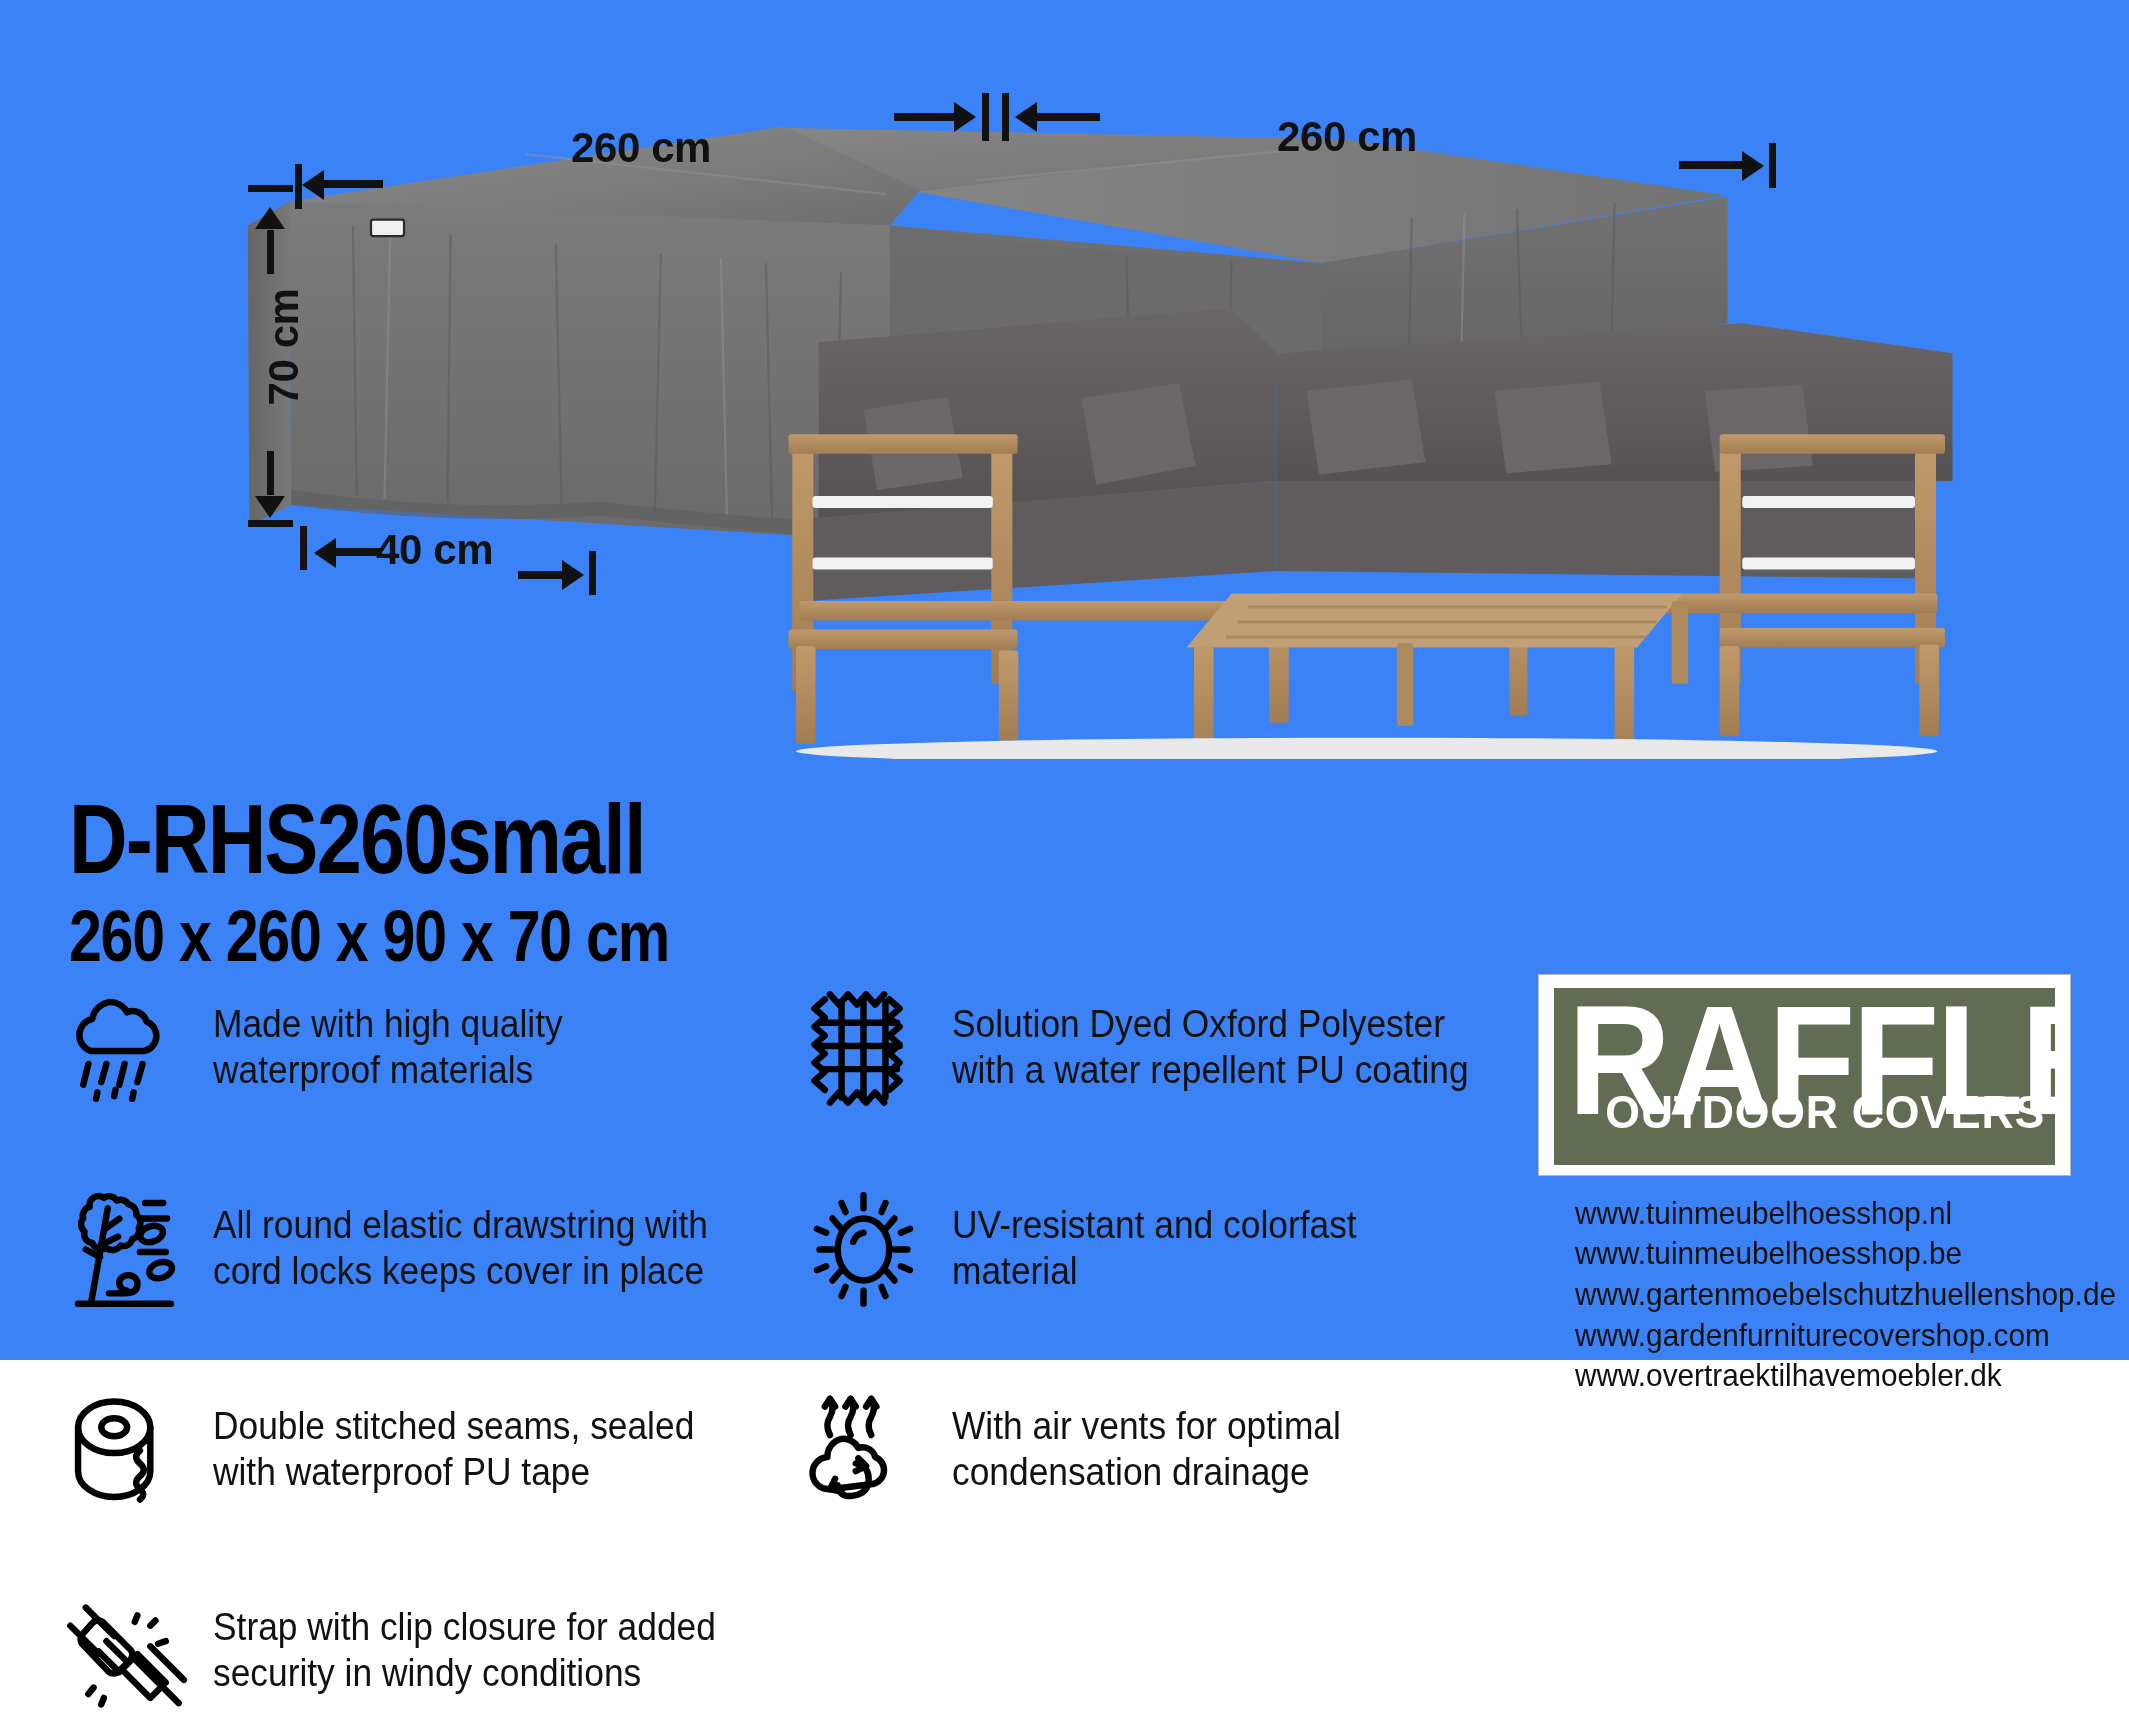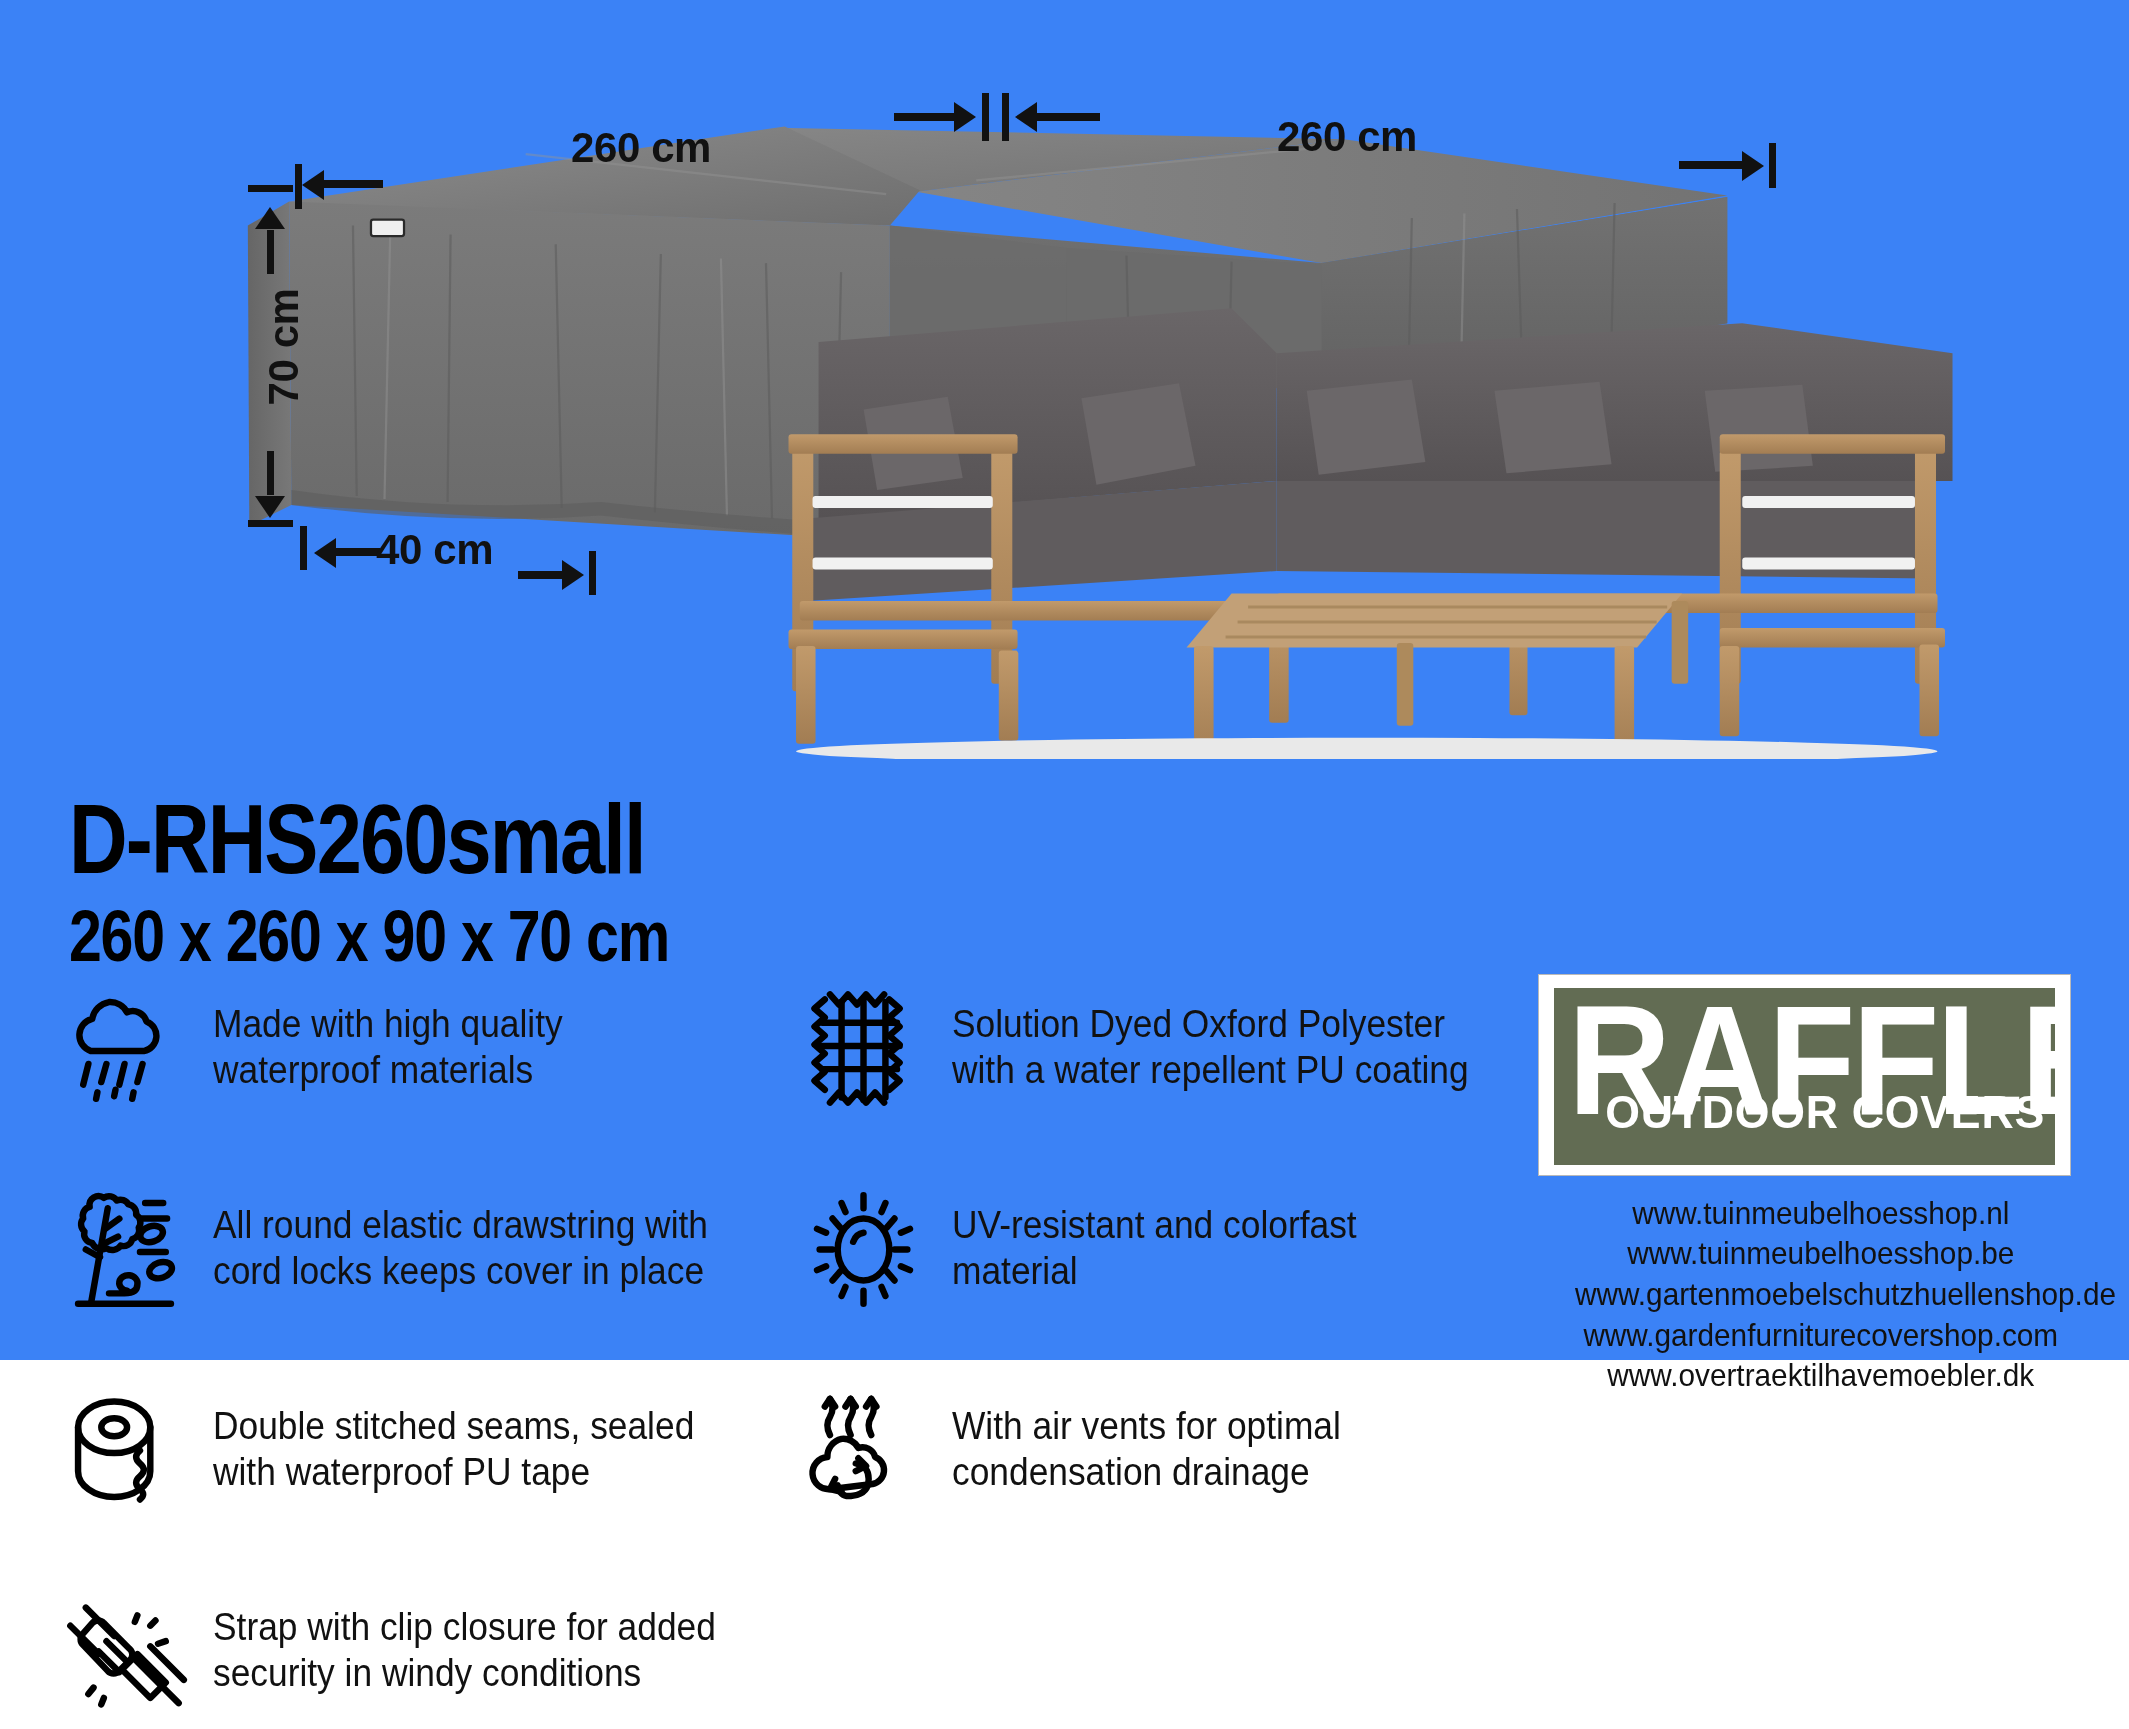--- a/index.html
+++ b/index.html
@@ -91,21 +91,21 @@
   }
   .logo-bar {
     background: var(--brand-dark, #262626);
     height: 44px; display:flex; align-items:center; justify-content:center;
   }
   .logo-bar span {
     color:#fff; font-size: 30px; letter-spacing: 1.1px; font-weight:400;
     font-family: "Liberation Sans Narrow","Liberation Sans", sans-serif;
     transform: scaleX(0.95);
   }
-  .urls { margin-top: 16.5px; text-align: center; padding-right: 4.5px; }
+  .urls { margin-top: 16.5px; text-align: left; padding-right: 4.5px; }
   .urls div {
     font-size: 32px; line-height: 1.27; color:#111; white-space: nowrap;
     font-family: "Liberation Sans Narrow","Liberation Sans", sans-serif;
     transform: scaleX(0.93); transform-origin: right center;
   }
 </style>
 </head>
 <body>
 
 <div class="page">

